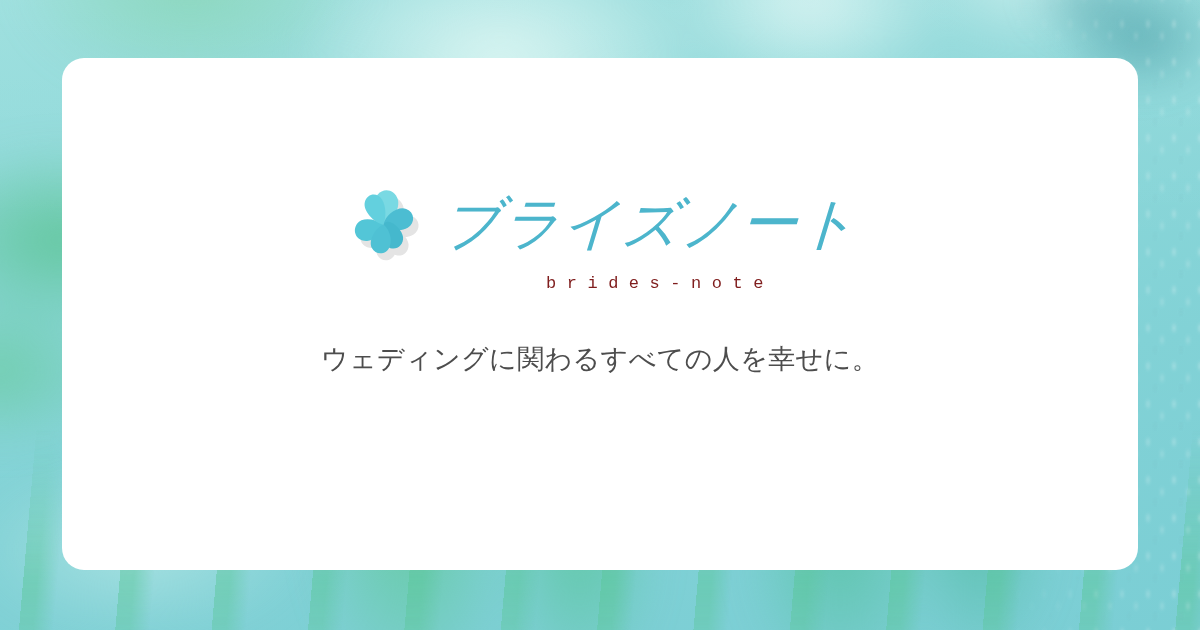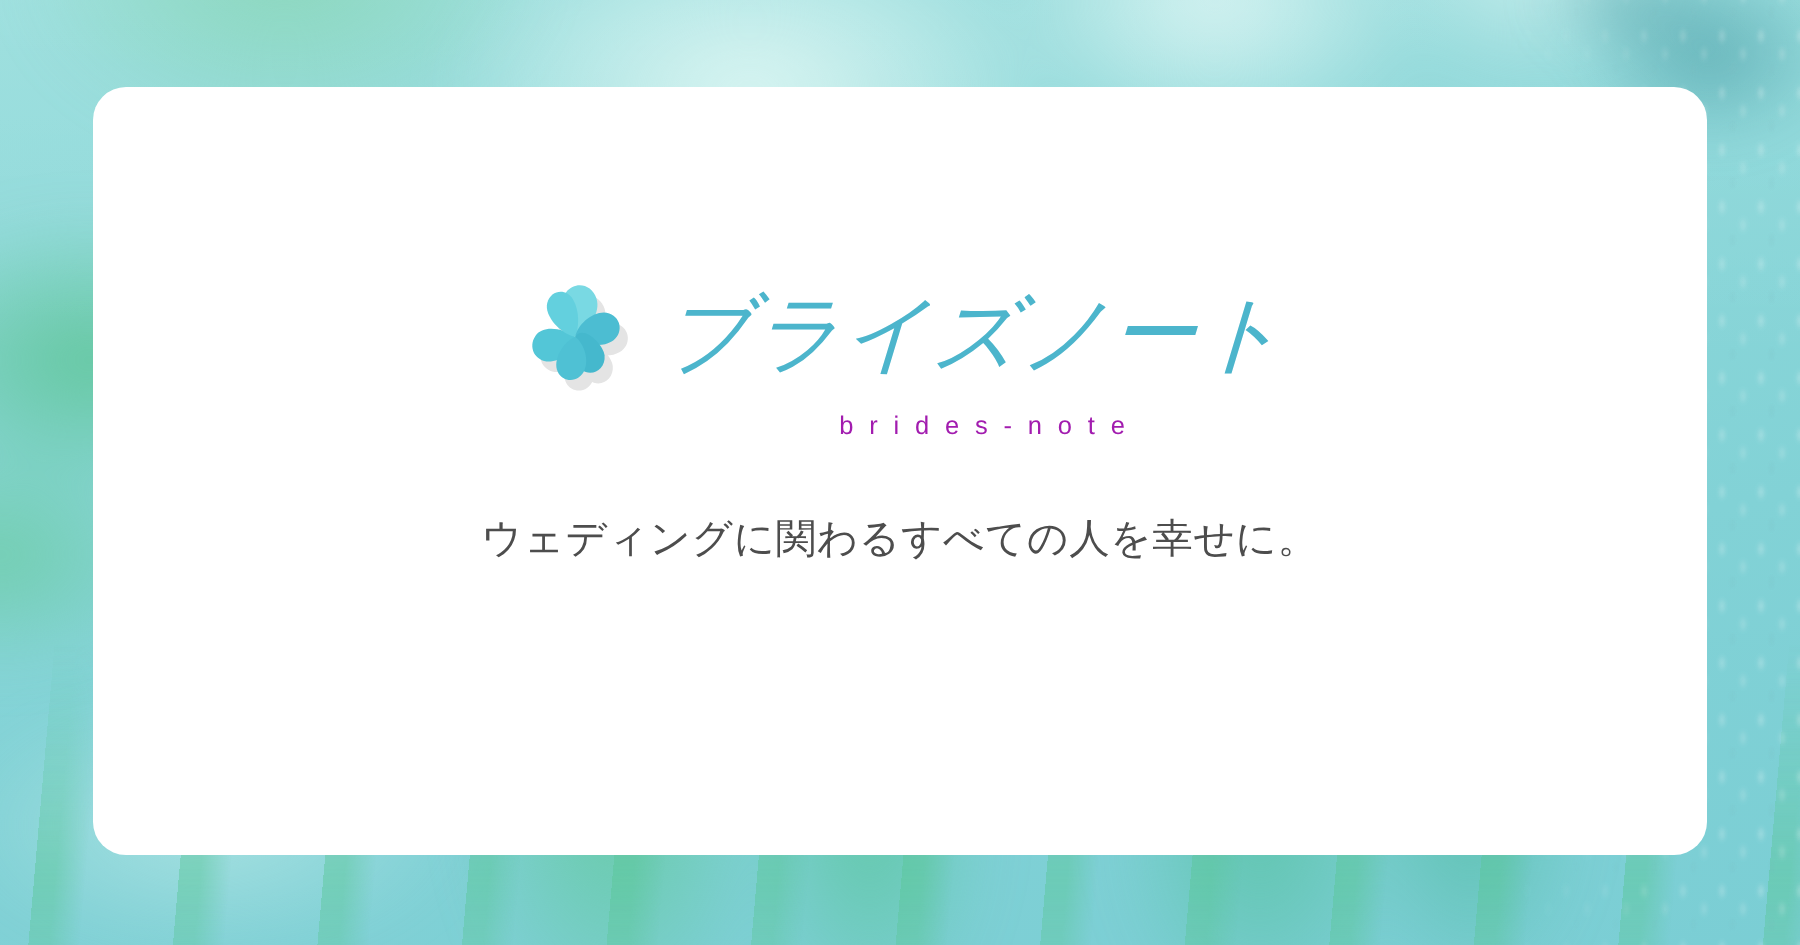--- a/index.html
+++ b/index.html
@@ -125,24 +125,24 @@
     font-style:italic;
     font-weight:400;
     color:#4cb5cc;
     white-space:nowrap;
     transform:skewX(-3deg);
   }
 
   #romaji {
     margin-top:12px;
     margin-left:120px;
-    font-family:Liberation Sans, sans-serif;
+    font-family:Liberation Mono, monospace;
     font-size:17px;
     letter-spacing:.62em;
-    color:#a21caf;
+    color:#7f1d1d;
     white-space:nowrap;
   }
 
   
   #tagline {
     margin-top:40px;
     text-align:center;
     font-family:"DejaVu Serif", "Liberation Serif", serif;
     color:#4d4d4d;
     font-size:27px;

